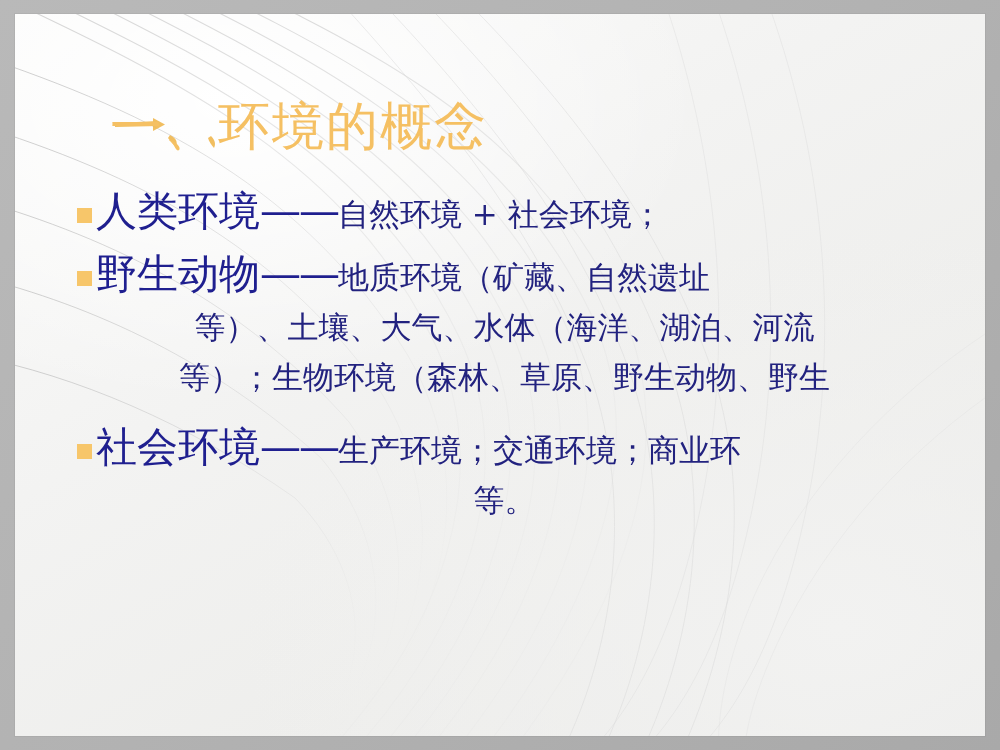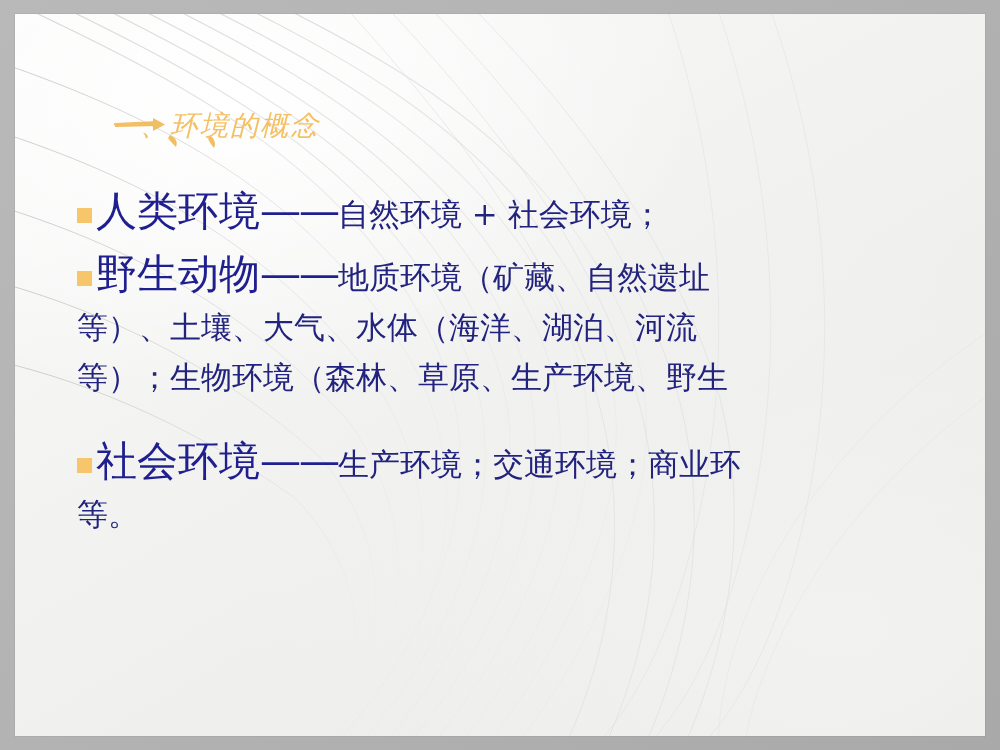--- a/index.html
+++ b/index.html
@@ -46,43 +46,42 @@
     width: 970px;
     height: 722px;
     pointer-events: none;
   }
 
   
   #title {
     position: absolute;
     left: 95px;
     top: 88px;
-    font-size: 28px;
+    font-size: 52px;
     line-height: 48px;
-    font-style: italic;
     color: #f5c063;
     letter-spacing: 2px;
     white-space: nowrap;
     font-family: "DejaVu Serif", "Liberation Serif", serif;
   }
 
   
   #body-content {
     position: absolute;
     left: 62px;
     top: 172px;
     width: 855px;
     color: #1f1f8c;
   }
 
   .bullet-block {
     position: relative;
     margin: 0 0 10px 0;
   }
-  .bullet-block.gap-before { margin-top: 34px; }
+  .bullet-block.gap-before { margin-top: 20px; }
 
   .bullet-marker {
     display: inline-block;
     width: 15px;
     height: 15px;
     background: #f7c66a;
     vertical-align: middle;
     margin-right: 4px;
     position: relative;
     top: -5px;
@@ -102,20 +101,21 @@
     font-size: 31px;
     line-height: 50px;
     color: #22227f;
   }
   .cont {
     display: block;
     font-size: 31px;
     line-height: 50px;
     color: #22227f;
     margin-left: 0;
+    text-align: center;
   }
 </style>
 </head>
 <body>
 
 <div id="slide-frame">
 
   <div id="slide">
 
     <svg id="bg-swirl" viewBox="0 0 970 722" preserveAspectRatio="none" aria-hidden="true">
@@ -181,21 +181,21 @@
 
     <div id="body-content">
 
       <div class="bullet-block">
         <span class="bullet-marker"></span><span class="lead">人类环境</span><span class="lead dash">——</span><span class="rest">自然环境 + 社会环境；</span>
       </div>
 
       <div class="bullet-block">
         <span class="bullet-marker"></span><span class="lead">野生动物</span><span class="lead dash">——</span><span class="rest">地质环境（矿藏、自然遗址</span>
         <span class="cont">等）、土壤、大气、水体（海洋、湖泊、河流</span>
-        <span class="cont">等）；生物环境（森林、草原、生产环境、野生</span>
+        <span class="cont">等）；生物环境（森林、草原、野生动物、野生</span>
       </div>
 
       <div class="bullet-block gap-before">
         <span class="bullet-marker"></span><span class="lead">社会环境</span><span class="lead dash">——</span><span class="rest">生产环境；交通环境；商业环</span>
         <span class="cont">等。</span>
       </div>
 
     </div>
   </div>
 </div>

